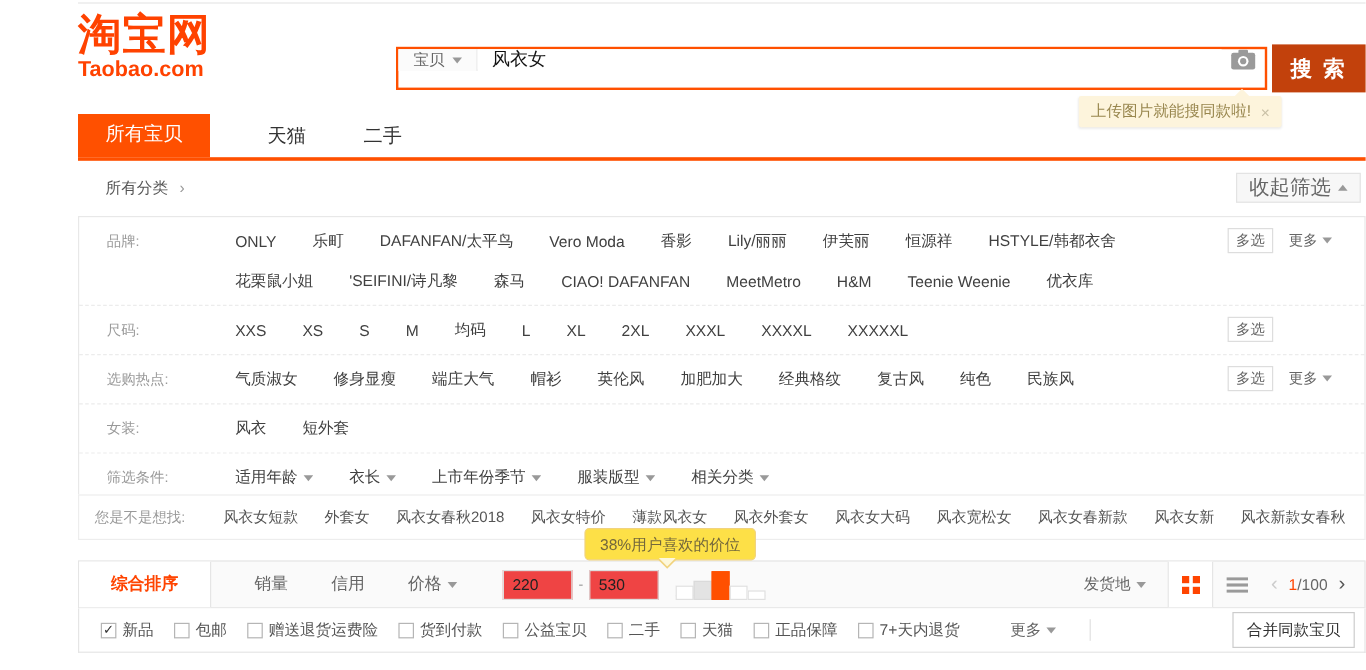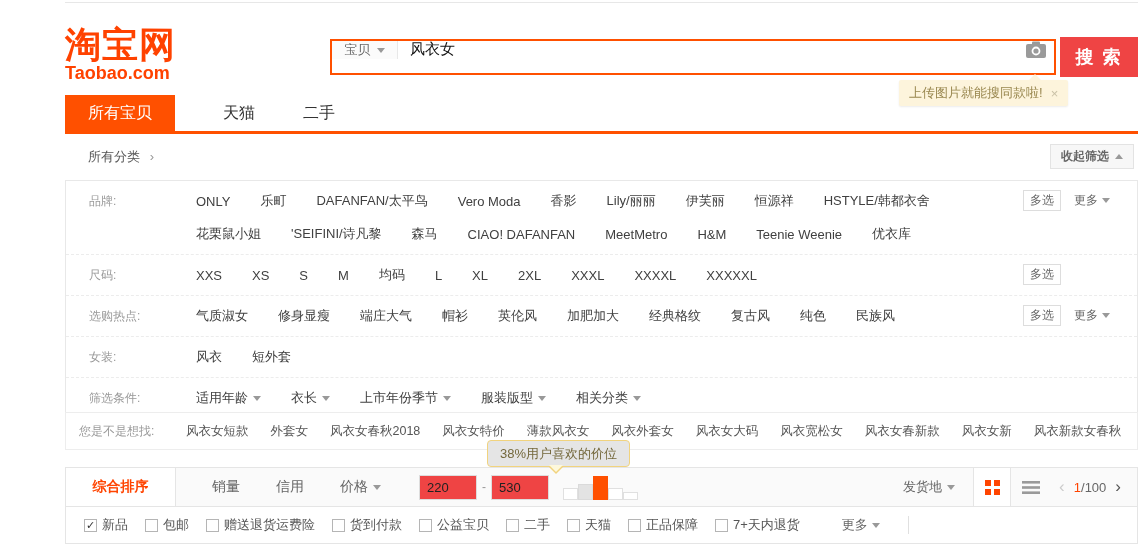--- a/index.html
+++ b/index.html
@@ -2,31 +2,31 @@
 <html><head>
 <meta charset="utf-8">
 <style>
   * { margin:0; padding:0; box-sizing:border-box; }
   html,body { width:1138px; height:558px; background:#fff; overflow:hidden;
     font-family:"Liberation Sans","DejaVu Sans",sans-serif; }
   .page { position:absolute; inset:0; width:1138px; height:558px; }
   .top-line { position:absolute; left:65px; right:0; top:2px; height:1px; background:#e7e7e7; }
 
   
-  .logo { position:absolute; left:65px; top:26px; cursor:pointer; }
+  .logo { position:absolute; left:65px; top:10px; cursor:pointer; }
   .logo-cn { font-size:36px; font-weight:bold; color:#ff4200; line-height:38px; letter-spacing:1px; }
   .logo-en { font-size:18px; font-weight:bold; color:#ff4200; line-height:18px; }
   .search-box { position:absolute; left:330px; top:39px; width:726px; height:36px;
     border:2px solid #ff5000; background:#fff; display:flex; align-items:flex-start; }
   .cat-select { width:66px; background:#fbfbfb; border-right:1px solid #e8e8e8; display:flex;
     align-items:center; justify-content:center; gap:6px; font-size:13px; color:#666; cursor:pointer; }
   .search-input { flex:1; border:0; outline:0; font-size:15px; color:#111; padding:0 12px;
     font-family:inherit; background:#fff; }
   .cam-btn { width:36px; display:flex; align-items:center; justify-content:center; cursor:pointer; }
-  .search-btn { position:absolute; left:1060px; top:37px; width:78px; height:40px; background:#ef4444;
+  .search-btn { position:absolute; left:1060px; top:37px; width:78px; height:40px; background:#c2410c;
     color:#fff; font-size:18px; font-weight:bold; letter-spacing:2px; display:flex; align-items:center;
     justify-content:center; border:0; cursor:pointer; font-family:inherit; }
   .upload-tip { position:absolute; left:899px; top:80px; height:26px; padding:0 10px;
     background:#fdf4dc; color:#99874f; font-size:13px; display:flex; align-items:center; gap:8px;
     border-radius:2px; box-shadow:0 1px 2px rgba(0,0,0,.08); z-index:4; }
   .upload-tip::before { content:""; position:absolute; top:-6px; left:130px; border-left:6px solid transparent;
     border-right:6px solid transparent; border-bottom:6px solid #fdf4dc; }
   .tip-close { color:#c9c0a6; font-size:13px; cursor:pointer; }
 
   
@@ -34,22 +34,22 @@
   .tab-active { width:110px; height:36px; line-height:36px; text-align:center; background:#ff5000;
     color:#fff; font-size:16px; cursor:pointer; }
   .tab-plain { margin-left:48px; color:#333; font-size:16px; cursor:pointer; }
   .tabs-underline { position:absolute; left:65px; right:0; top:131px; height:3px; background:#ff5000; }
 
   
   .crumb-row { position:absolute; left:65px; right:0; top:134px; height:46px; }
   .crumb { position:absolute; left:23px; top:14px; font-size:13px; color:#555; cursor:pointer; }
   .crumb .arrow { color:#999; margin-left:6px; }
   .collapse-btn { position:absolute; right:4px; top:10px; height:25px; padding:0 10px;
-    border:1px solid #e3e3e3; background:#f7f7f7; font-size:12px; color:#666; display:flex;
-    align-items:center; gap:6px; cursor:pointer;font-weight:bold; }
+    border:1px solid #e3e3e3; background:#f7f7f7; font-size:17px; color:#666; display:flex;
+    align-items:center; gap:6px; cursor:pointer; }
 
   .caret-down { display:inline-block; width:0; height:0; border:4px solid transparent;
     border-top:5px solid #999; margin-top:4px; }
   .caret-up { display:inline-block; width:0; height:0; border:4px solid transparent;
     border-bottom:5px solid #999; margin-bottom:4px; }
 
   
   .filter-panel { position:absolute; left:65px; right:0; top:180px; border:1px solid #e8e8e8; background:#fff; }
   .f-row { position:relative; padding:11px 130px 11px 0; }
   .f-row + .f-row { border-top:1px dashed #ececec; }
@@ -101,21 +101,21 @@
   .cbs { display:flex; align-items:center; gap:17px; margin-left:18px; }
   .cb-item { display:flex; align-items:center; gap:5px; font-size:13px; color:#555; cursor:pointer; white-space:nowrap; }
   .cb-box { width:13px; height:13px; border:1px solid #b5b5b5; background:#fff; font-size:11px;
     line-height:11px; text-align:center; color:#333; flex:none; }
   .svc-more { margin-left:42px; font-size:13px; color:#666; display:flex; gap:4px; align-items:center; cursor:pointer; }
   .svc-div { width:1px; height:18px; background:#e0e0e0; margin-left:28px; }
   .merge-btn { margin-left:auto; margin-right:8px; border:1px solid #ccc; background:#fff; padding:5px 11px;
     font-size:13px; color:#333; cursor:pointer; font-family:inherit; }
 
   
-  .price-tip { position:absolute; left:487px; top:440px; height:27px; padding:0 12px; background:#e5e5e5;
+  .price-tip { position:absolute; left:487px; top:440px; height:27px; padding:0 12px; background:#fde047;
     border:1px solid #f1d37e; border-radius:4px; color:#74683c; font-size:13px; display:flex;
     align-items:center; z-index:6; }
   .price-tip::before { content:""; position:absolute; bottom:-8px; left:60px; border-left:8px solid transparent;
     border-right:8px solid transparent; border-top:8px solid #f1d37e; }
   .price-tip::after { content:""; position:absolute; bottom:-6px; left:61px; border-left:7px solid transparent;
     border-right:7px solid transparent; border-top:7px solid #fdf8dc; }
 </style>
 </head>
 <body>
 
@@ -363,14 +363,15 @@
         <label class="cb-item">
           <span class="cb-box"></span>
           <span>7+天内退货</span>
         </label>
       </div>
     <div class="svc-more">
       <span>更多</span>
       <span class="caret-down"></span>
     </div>
     <div class="svc-div"></div>
+    <button class="merge-btn">合并同款宝贝</button>
   </div>
 </div>
 
 </body></html>

